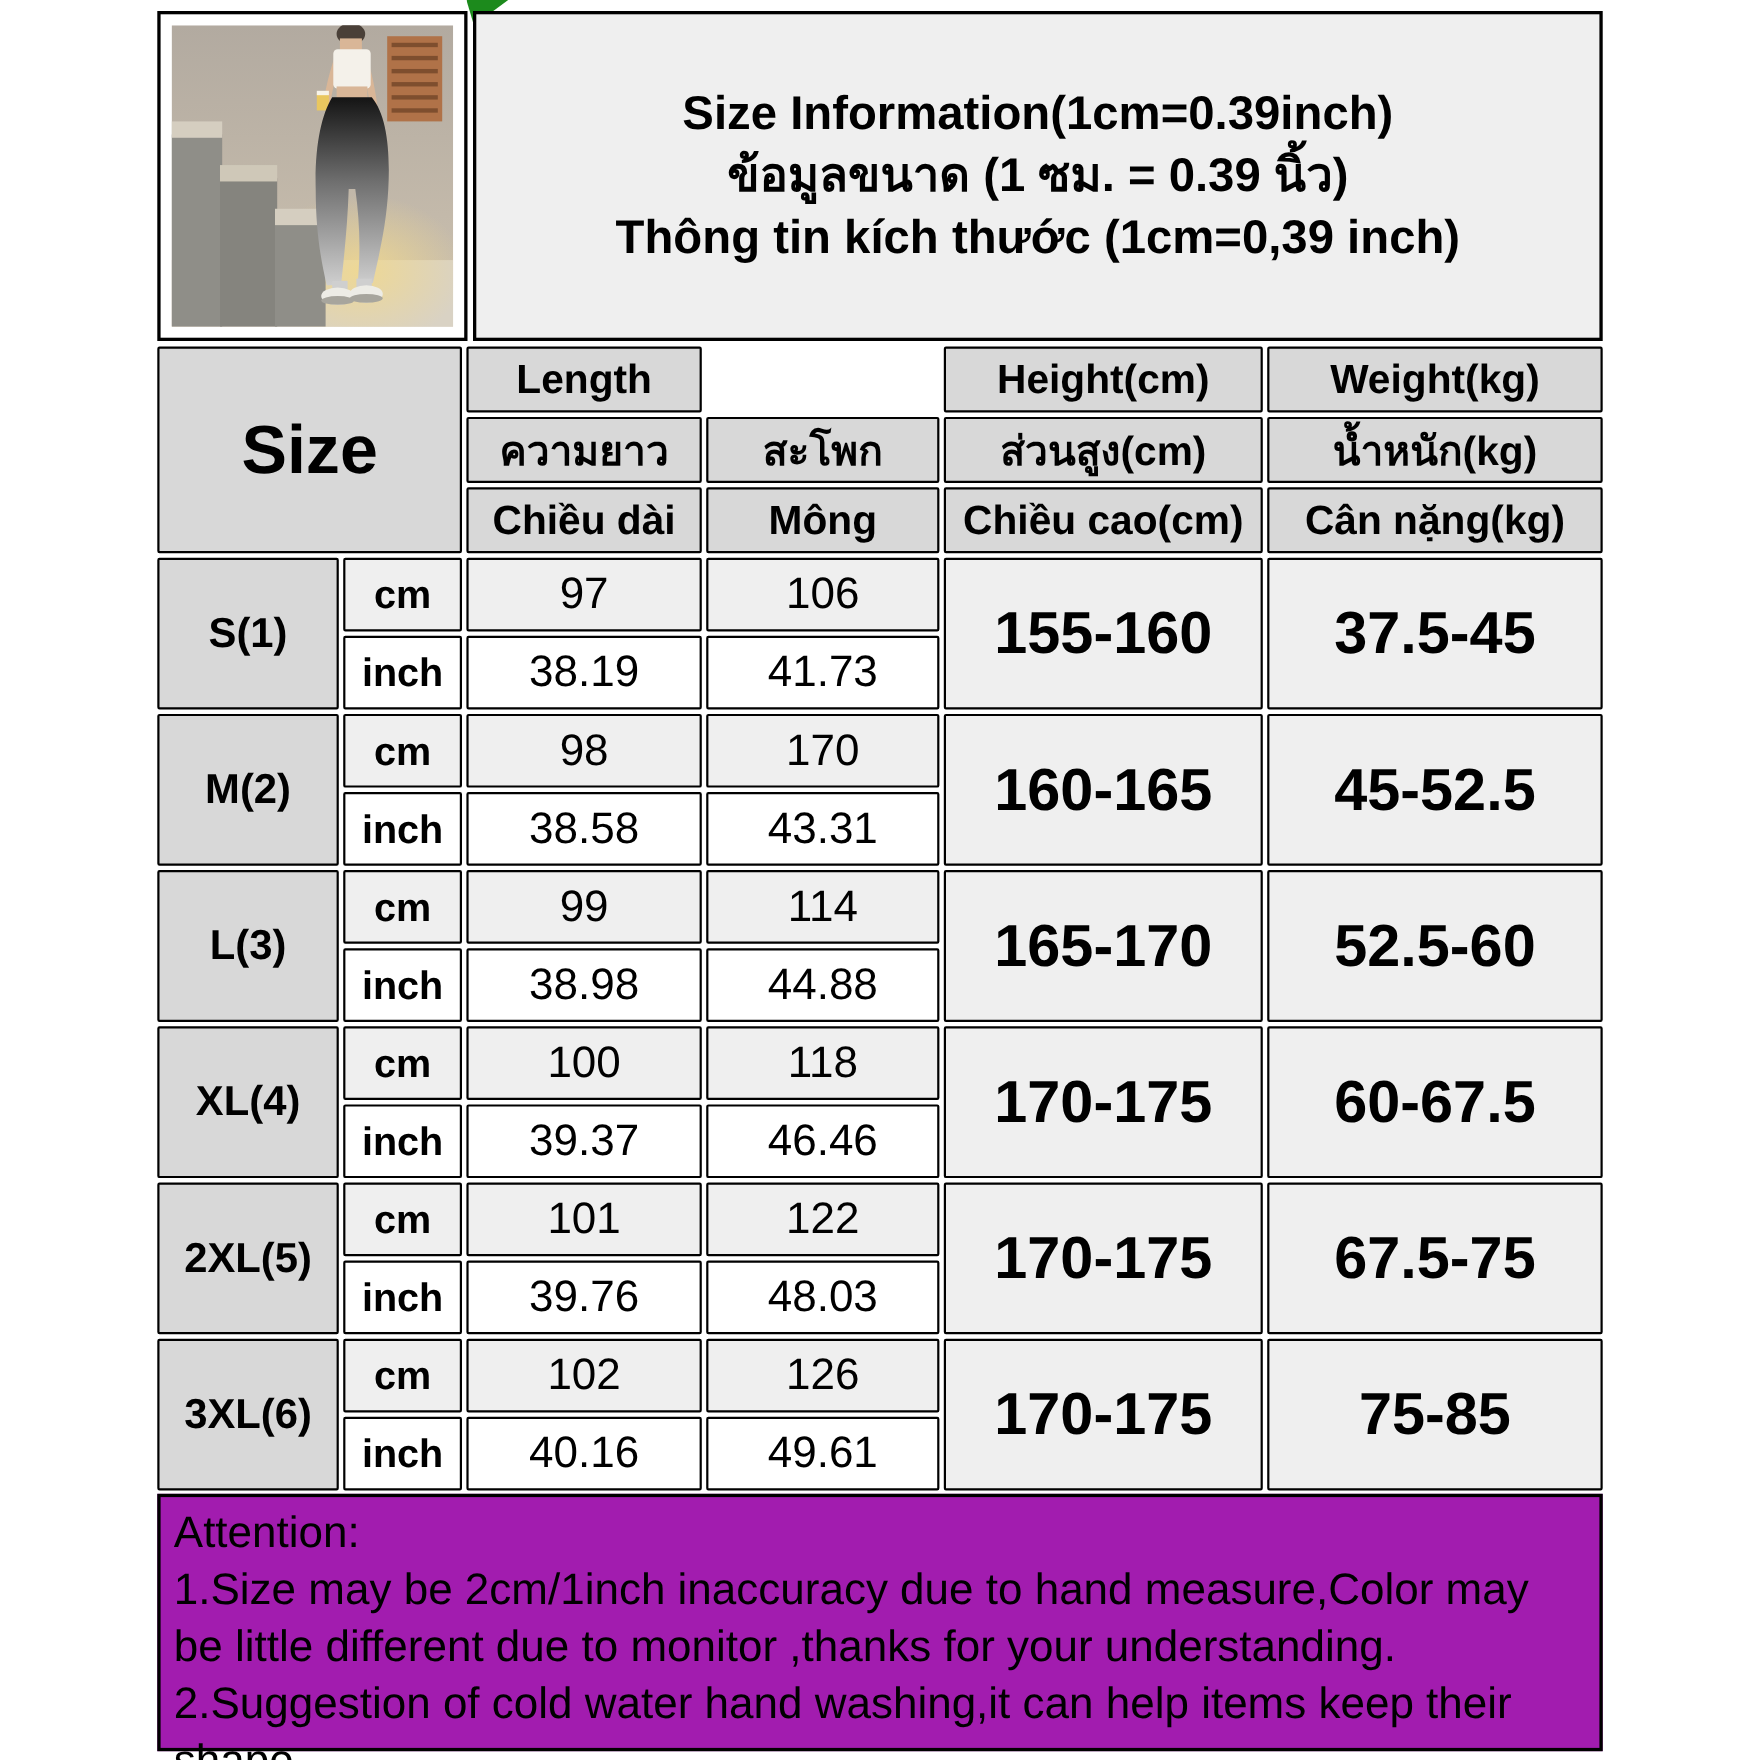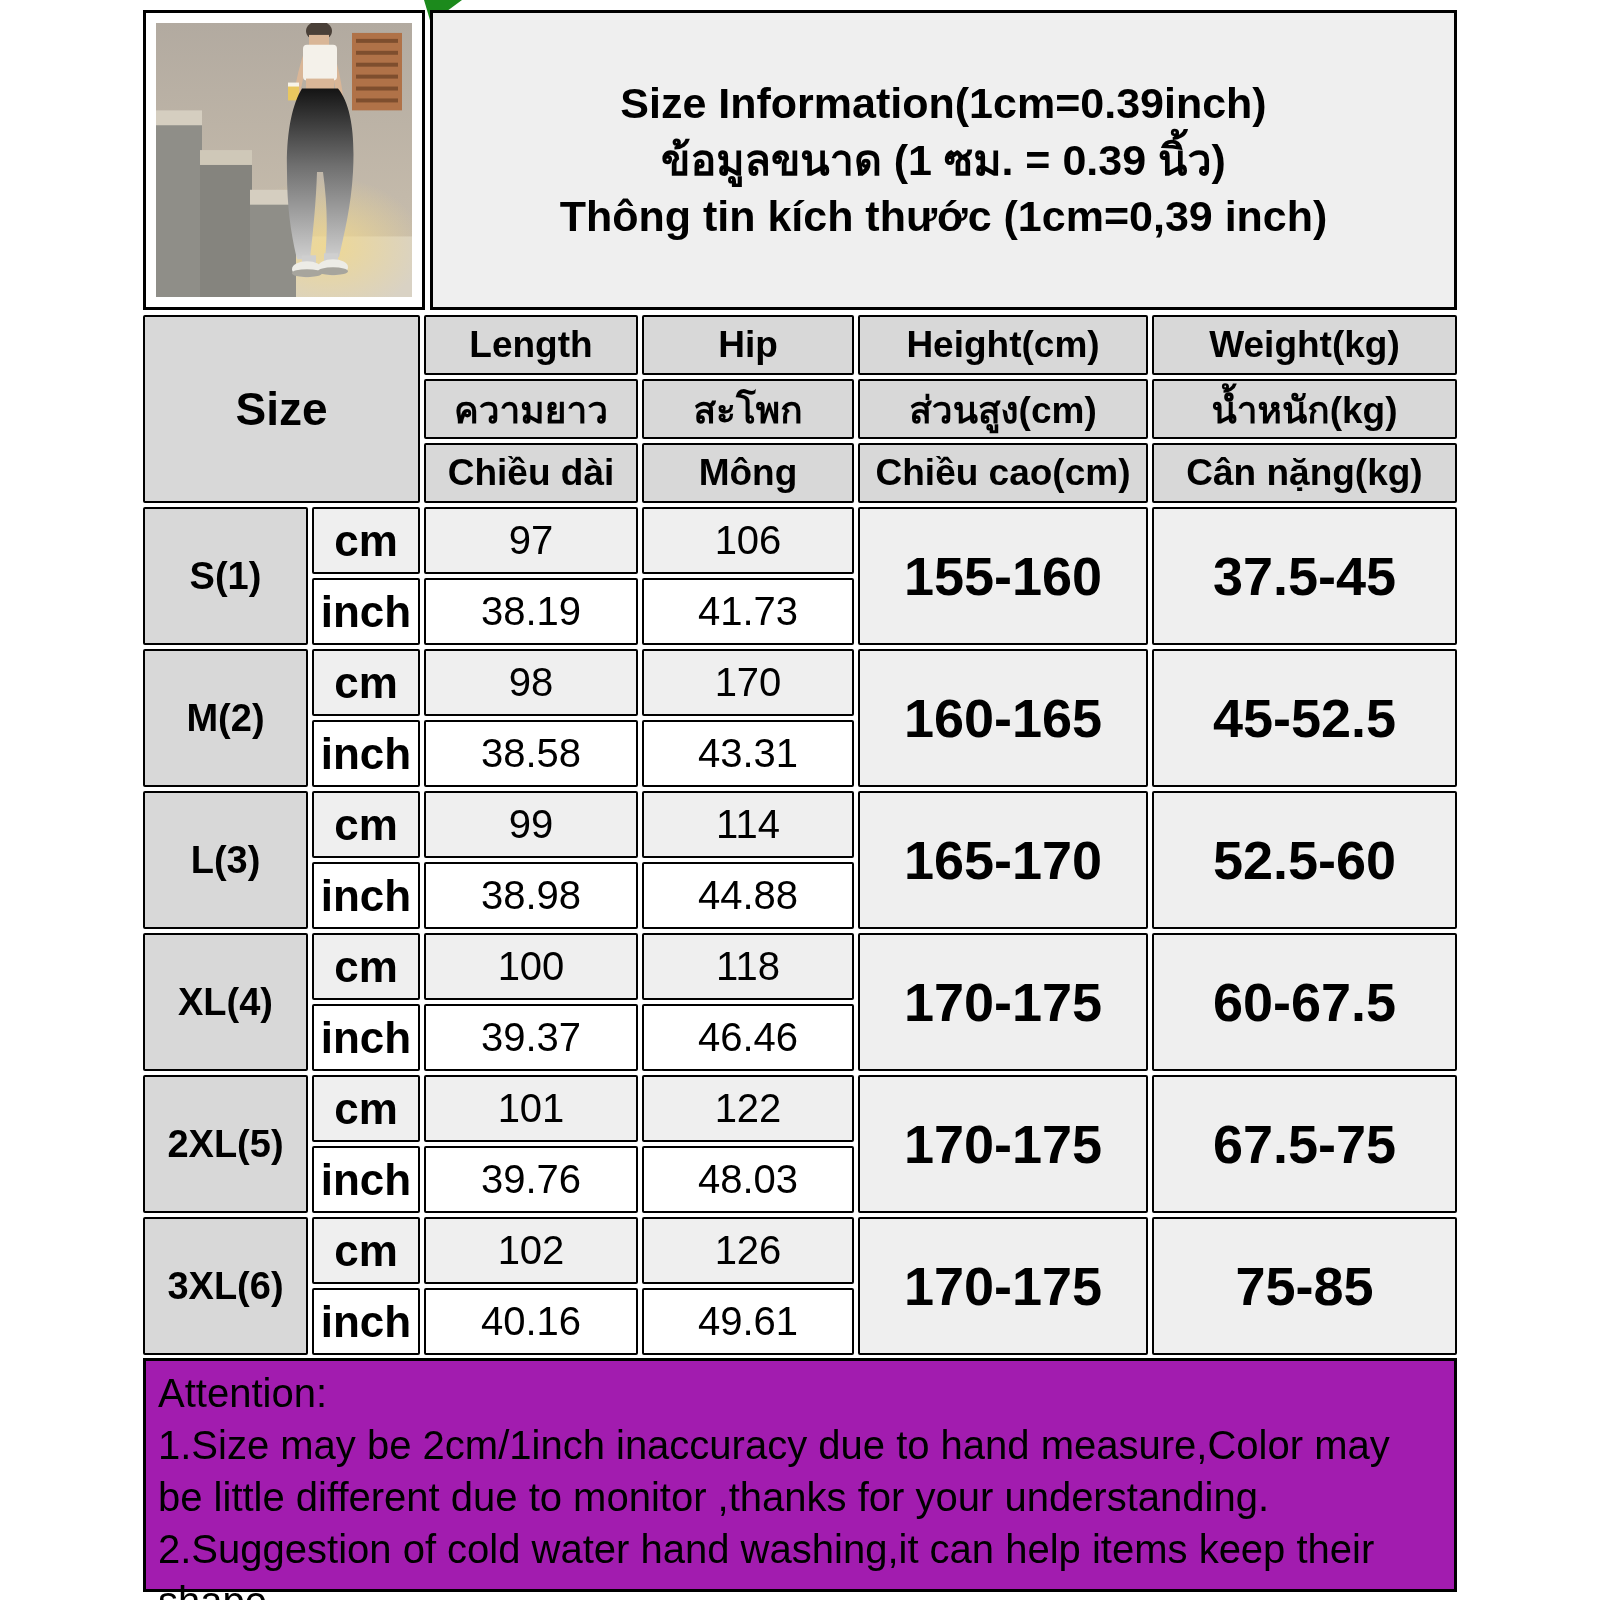--- a/index.html
+++ b/index.html
@@ -39,24 +39,24 @@
     grid-template-rows:repeat(3,60px) repeat(12,67px);
     gap:4px;
   }
   .cell {
     border:2px solid #000; box-sizing:border-box; background:#fff;
     display:flex; align-items:center; justify-content:center;
     text-align:center; font-weight:bold; border-radius:2px;
   }
   .cell.dark  { background:#d8d8d8; }
   .cell.light { background:#efefef; }
-  .size-head { font-size:46px; }
+  .size-head { font-size:62px; }
   .colhead   { font-size:37px; }
   .rowlabel  { font-size:38px; }
-  .unit      { font-size:44px; }
+  .unit      { font-size:36px; }
   .val       { font-size:40px; font-weight:normal; }
   .range     { font-size:54px; }
 
   
   .attention {
     position:absolute; left:143px; top:1358px; width:1314px; height:234px;
     border:3px solid #000; box-sizing:border-box; background:#a21caf;
     padding:6px 12px; font-size:40px; line-height:1.3; font-weight:normal;
   }
 </style>
@@ -129,21 +129,20 @@
     <div>Size Information(1cm=0.39inch)</div>
     <div>ข้อมูลขนาด (1 ซม. = 0.39 นิ้ว)</div>
     <div>Thông tin kích thước (1cm=0,39 inch)</div>
   </div>
 
   <div class="size-table">
 
     <div class="cell dark size-head" style="grid-area:1/1/4/3">Size</div>
 
     <div class="cell dark colhead" style="grid-area:1/3">Length</div>
-    <div class="cell dark colhead" style="grid-area:1/4">Hip</div>
     <div class="cell dark colhead" style="grid-area:1/5">Height(cm)</div>
     <div class="cell dark colhead" style="grid-area:1/6">Weight(kg)</div>
 
     <div class="cell dark colhead" style="grid-area:2/3">ความยาว</div>
     <div class="cell dark colhead" style="grid-area:2/4">สะโพก</div>
     <div class="cell dark colhead" style="grid-area:2/5">ส่วนสูง(cm)</div>
     <div class="cell dark colhead" style="grid-area:2/6">น้ำหนัก(kg)</div>
 
     <div class="cell dark colhead" style="grid-area:3/3">Chiều dài</div>
     <div class="cell dark colhead" style="grid-area:3/5">Chiều cao(cm)</div>

